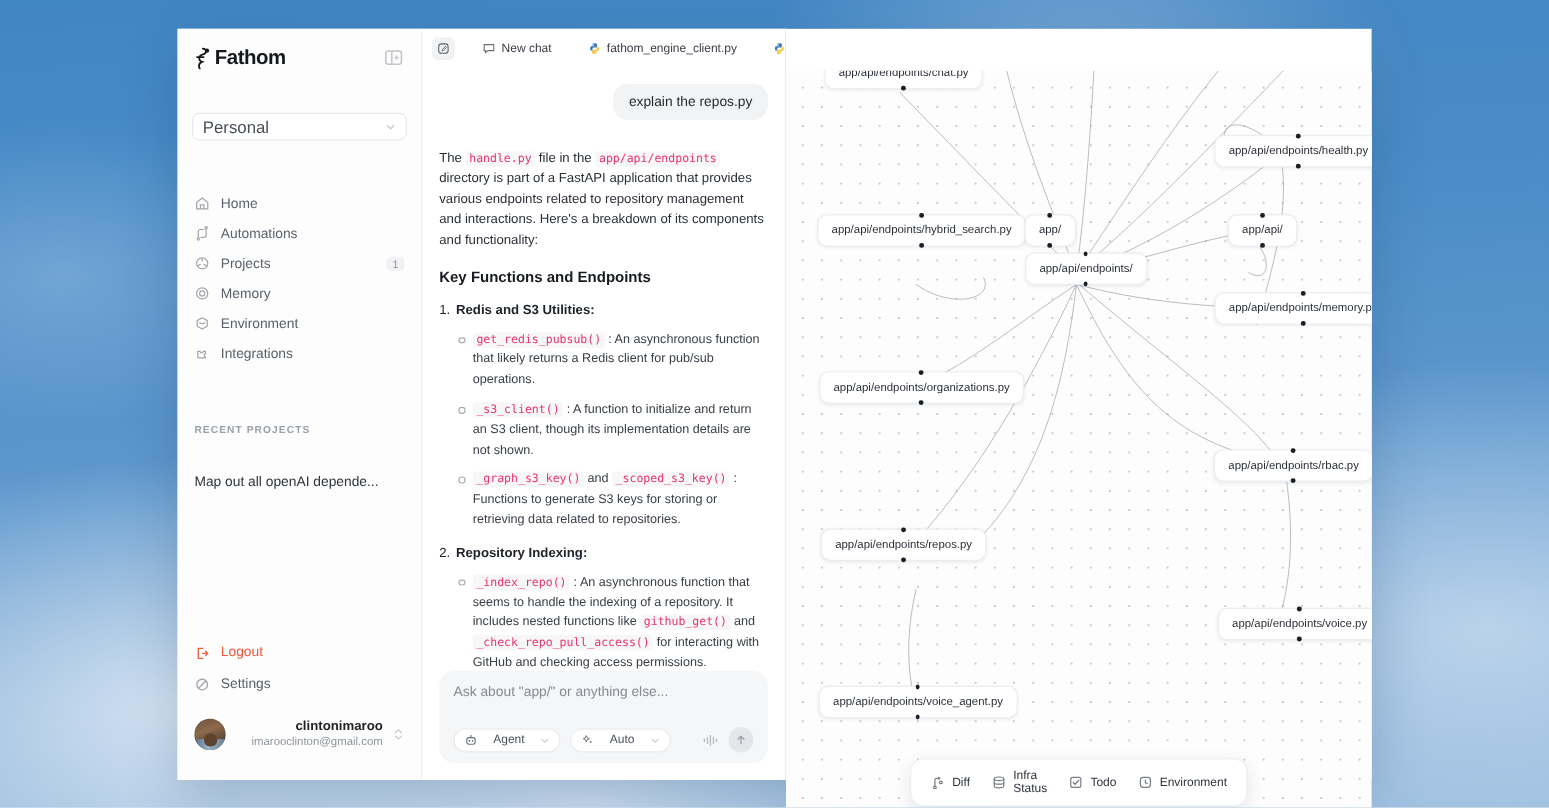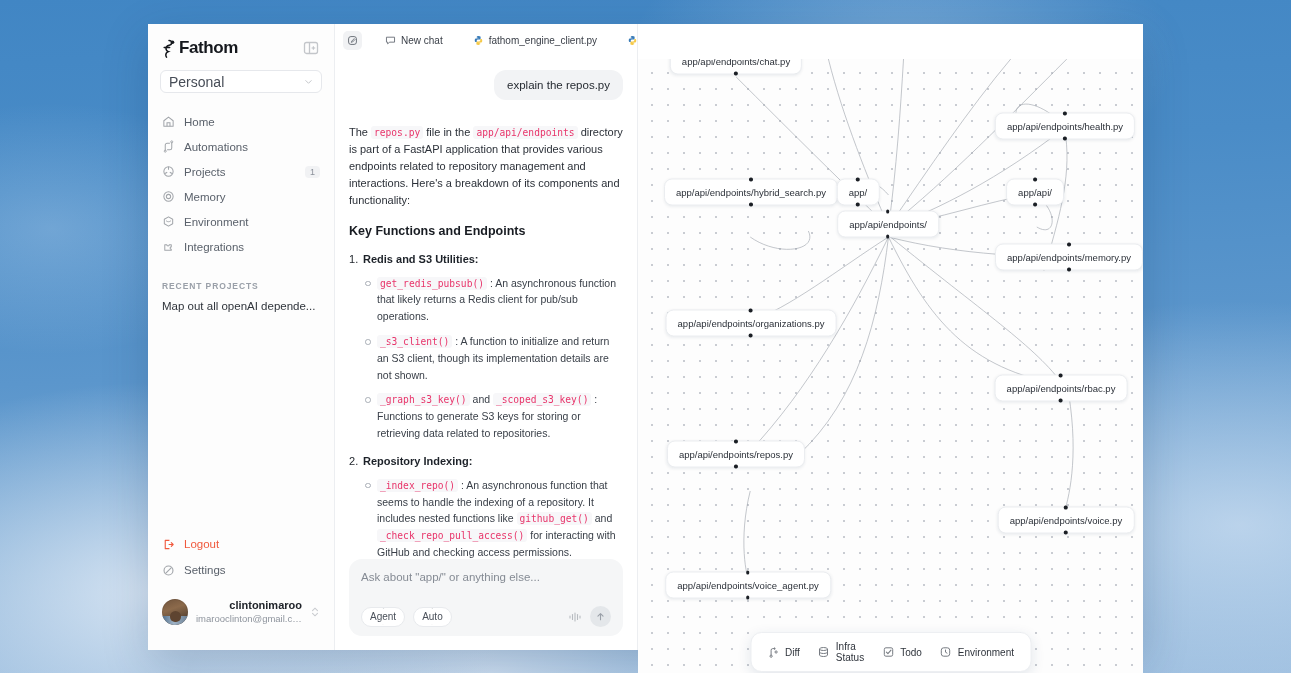--- a/index.html
+++ b/index.html
@@ -24,25 +24,26 @@
     position: absolute;
     left: 148px; top: 24px;
     width: 995px; height: 626px;
     display: flex;
     background: #ffffff;
     box-shadow: 0 14px 42px rgba(25,55,95,0.22);
   }
 
   
   #sidebar {
-    width: 187px; height: 100%;
+    width: 204px; height: 100%;
     background: #fdfdfd;
     border-right: 1px solid #eceef1;
     display: flex; flex-direction: column;
     position: relative;
+    gap: 24px;
   }
   .sb-head {
     display: flex; align-items: center; justify-content: space-between;
     padding: 14px 14px 6px 14px;
   }
   .brand { display: flex; align-items: center; gap: 2px; }
   .brand-mark { width: 15px; height: 19px; flex: none; }
   .brand-name {
     font-size: 17px; font-weight: 700; color: #15181d;
     letter-spacing: -0.4px;
@@ -214,25 +215,25 @@
     background: #f5f6f7;
     border-radius: 13px;
     padding: 12px 12px 9px 12px;
   }
   .composer-placeholder { font-size: 11.5px; color: #858b94; }
   .composer-row {
     display: flex; align-items: center; gap: 8px;
     margin-top: 23px;
   }
   .pill {
-    display: flex; align-items: center; gap: 2px;
+    display: flex; align-items: center; gap: 13px;
     height: 20px; padding: 0 8px;
     background: #fff; border: 1px solid #e8eaed;
     border-radius: 14px;
-    font-size: 10px; color: #4a505a; cursor: pointer; flex-direction: column;
+    font-size: 10px; color: #4a505a; cursor: pointer;
   }
   .pill .chev { width: 8px; height: 8px; }
   .composer-spacer { flex: 1; }
   .wave-btn { width: 14px; height: 14px; opacity: .5; cursor: pointer; }
   .send-btn {
     width: 21px; height: 21px; border-radius: 50%;
     background: #e4e7ea;
     display: flex; align-items: center; justify-content: center;
     cursor: pointer;
   }
@@ -422,21 +423,21 @@
         </svg>
         <span>env.py</span>
       </div>
 
     </div>
 
     <div class="chat-scroll">
       <div class="user-bubble">explain the repos.py</div>
 
       <div class="assistant">
-        <p><span>The </span><code>repos.py</code><span> file in the </span><code>app/api/endpoints</code><span> directory is part of a FastAPI application that provides various endpoints related to repository management and interactions. Here's a breakdown of its components and functionality:</span></p>
+        <p><span>The </span><code>handle.py</code><span> file in the </span><code>app/api/endpoints</code><span> directory is part of a FastAPI application that provides various endpoints related to repository management and interactions. Here's a breakdown of its components and functionality:</span></p>
 
         <div class="h-sub">Key Functions and Endpoints</div>
 
         <ol class="steps">
           <li>
             <div class="step-title">Redis and S3 Utilities:</div>
             <ul class="subs">
               <li><code>get_redis_pubsub()</code><span> : An asynchronous function that likely returns a Redis client for pub/sub operations.</span></li>
               <li><code>_s3_client()</code><span> : A function to initialize and return an S3 client, though its implementation details are not shown.</span></li>
               <li><code>_graph_s3_key()</code><span> and </span><code>_scoped_s3_key()</code><span> : Functions to generate S3 keys for storing or retrieving data related to repositories.</span></li>

